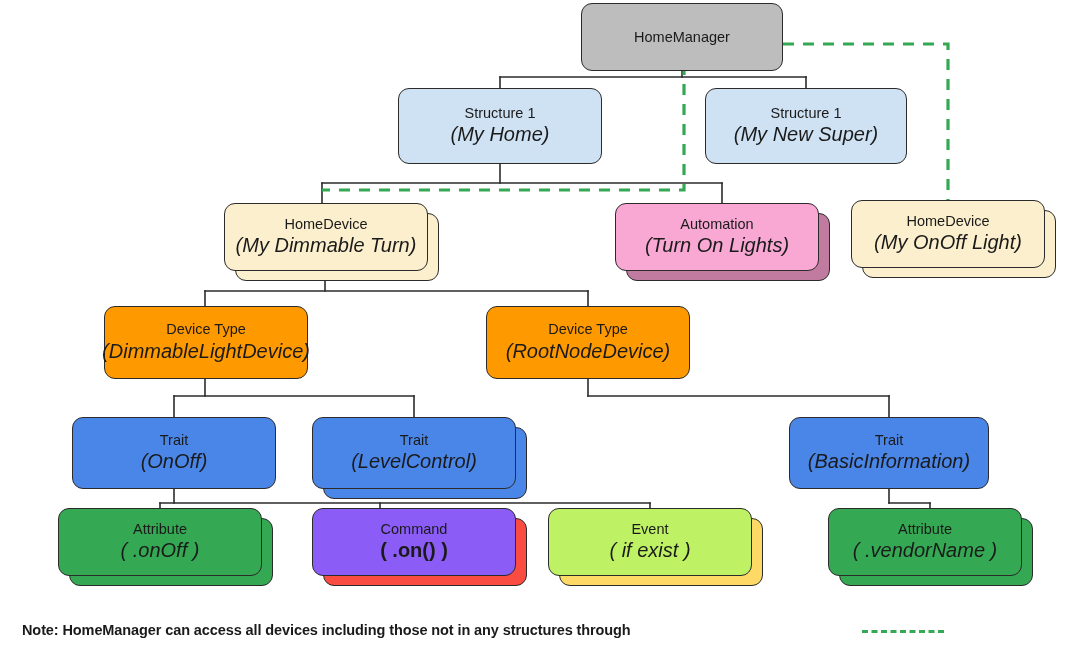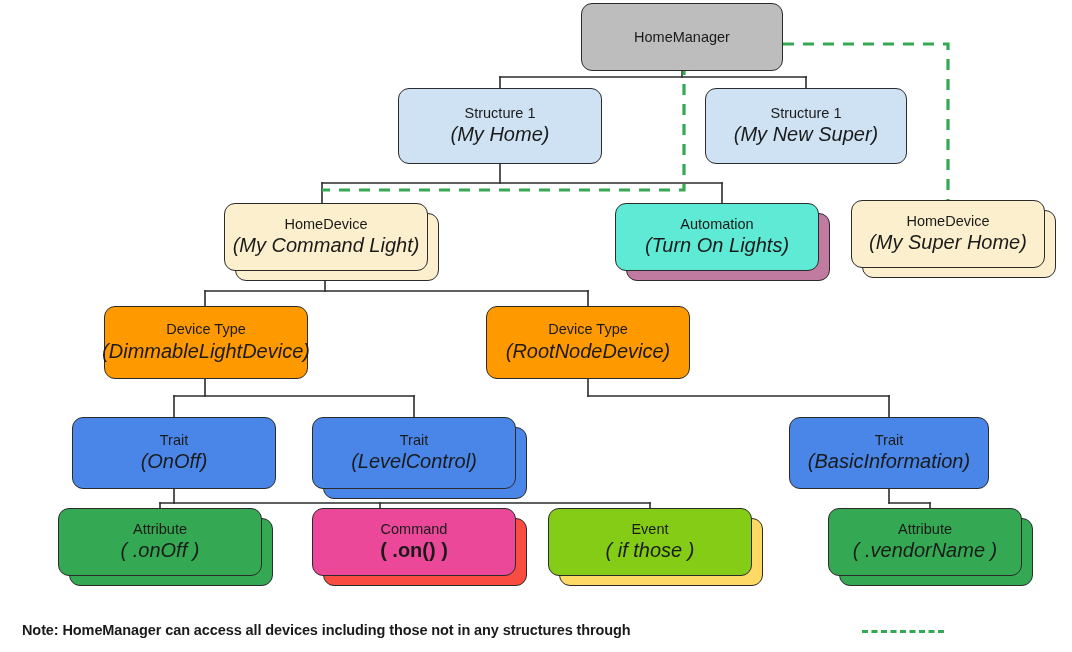--- a/index.html
+++ b/index.html
@@ -110,33 +110,33 @@
   </div>
 
   <div class="node" style="left:705px;top:88px;width:202px;height:76px;background:#cfe2f3;">
     <span class="l1">Structure 1</span>
     <span class="l2">(My New Super)</span>
   </div>
 
   <div class="stack" style="left:235px;top:213px;width:204px;height:68px;background:#fcefcd;"></div>
   <div class="node" style="left:224px;top:203px;width:204px;height:68px;background:#fcefcd;">
     <span class="l1">HomeDevice</span>
-    <span class="l2">(My Command Light)</span>
+    <span class="l2">(My Dimmable Turn)</span>
   </div>
 
   <div class="stack" style="left:626px;top:213px;width:204px;height:68px;background:#c27ba0;"></div>
-  <div class="node" style="left:615px;top:203px;width:204px;height:68px;background:#5eead4;">
+  <div class="node" style="left:615px;top:203px;width:204px;height:68px;background:#f9a8d4;">
     <span class="l1">Automation</span>
     <span class="l2">(Turn On Lights)</span>
   </div>
 
   <div class="stack" style="left:862px;top:210px;width:194px;height:68px;background:#fcefcd;"></div>
   <div class="node" style="left:851px;top:200px;width:194px;height:68px;background:#fcefcd;">
     <span class="l1">HomeDevice</span>
-    <span class="l2">(My Super Home)</span>
+    <span class="l2">(My OnOff Light)</span>
   </div>
 
   <div class="node" style="left:104px;top:306px;width:204px;height:73px;background:#ff9900;">
     <span class="l1">Device Type</span>
     <span class="l2">(DimmableLightDevice)</span>
   </div>
 
   <div class="node" style="left:486px;top:306px;width:204px;height:73px;background:#ff9900;">
     <span class="l1">Device Type</span>
     <span class="l2">(RootNodeDevice)</span>
@@ -158,29 +158,29 @@
     <span class="l2">(BasicInformation)</span>
   </div>
 
   <div class="stack" style="left:69px;top:518px;width:204px;height:68px;background:#34a853;"></div>
   <div class="node" style="left:58px;top:508px;width:204px;height:68px;background:#34a853;">
     <span class="l1">Attribute</span>
     <span class="l2">( .onOff )</span>
   </div>
 
   <div class="stack" style="left:323px;top:518px;width:204px;height:68px;background:#fb4c42;"></div>
-  <div class="node" style="left:312px;top:508px;width:204px;height:68px;background:#ec4899;">
+  <div class="node" style="left:312px;top:508px;width:204px;height:68px;background:#8b5cf6;">
     <span class="l1">Command</span>
     <span class="l2 plain">( .on() )</span>
   </div>
 
   <div class="stack" style="left:559px;top:518px;width:204px;height:68px;background:#ffd966;"></div>
-  <div class="node" style="left:548px;top:508px;width:204px;height:68px;background:#84cc16;">
+  <div class="node" style="left:548px;top:508px;width:204px;height:68px;background:#bef264;">
     <span class="l1">Event</span>
-    <span class="l2">( if those )</span>
+    <span class="l2">( if exist )</span>
   </div>
 
   <div class="stack" style="left:839px;top:518px;width:194px;height:68px;background:#34a853;"></div>
   <div class="node" style="left:828px;top:508px;width:194px;height:68px;background:#34a853;">
     <span class="l1">Attribute</span>
     <span class="l2">( .vendorName )</span>
   </div>
 
   <div class="note" style="left:22px;top:622px;">Note: HomeManager can access all devices including those not in any structures through</div>
   <div class="legend-line" style="left:862px;top:630px;width:82px;"></div>

